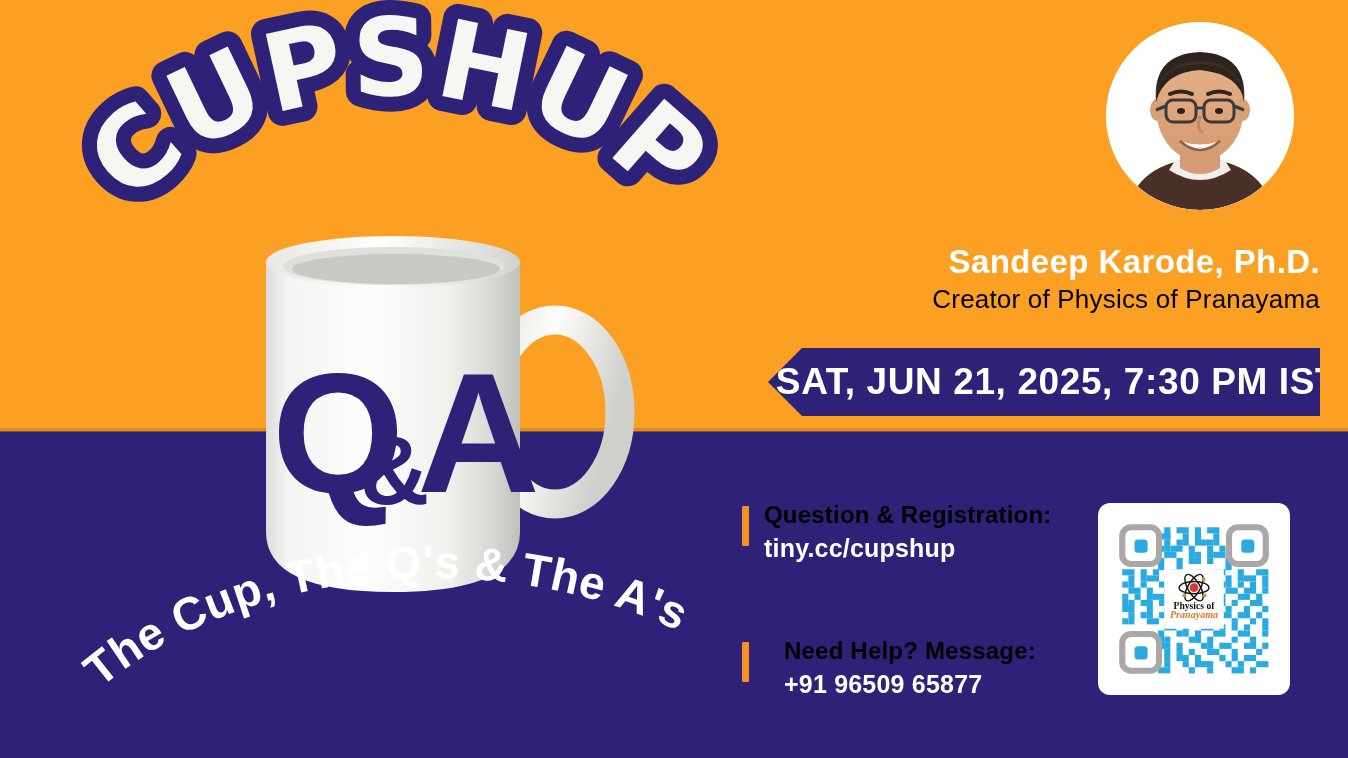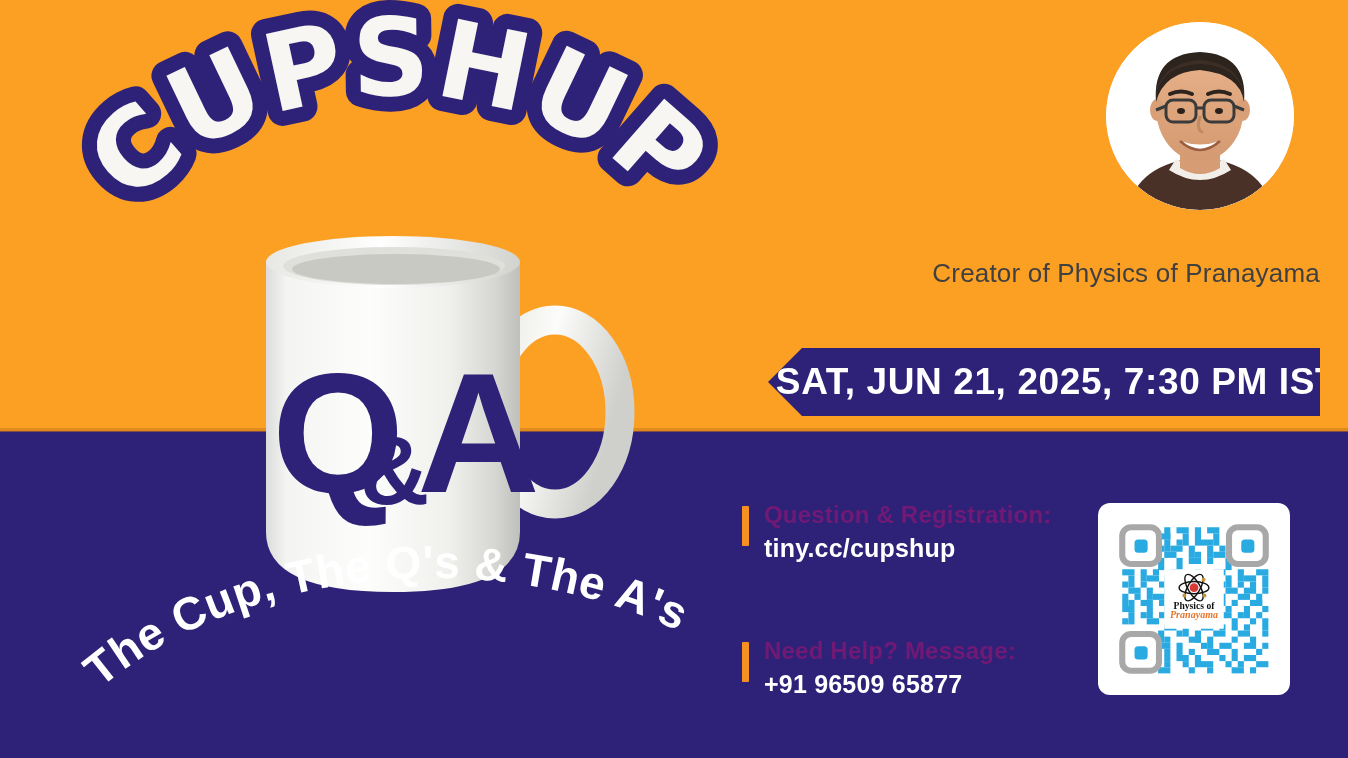--- a/index.html
+++ b/index.html
@@ -40,39 +40,39 @@
   
   .portrait{position:absolute;left:1106px;top:22px;width:188px;height:188px;
      border-radius:50%;overflow:hidden;background:#FFFFFF;}
   .portrait svg{width:100%;height:100%;display:block;}
 
   
   .speaker{position:absolute;left:700px;top:244px;width:620px;text-align:right;}
   .speaker-name{font-family:"Liberation Sans Narrow","Liberation Sans",sans-serif;
      font-weight:bold;font-size:33px;color:#FFFFFF;line-height:1.12;letter-spacing:.4px;}
   .speaker-role{font-family:"Liberation Sans Narrow","Liberation Sans",sans-serif;
-     font-weight:normal;font-size:26px;color:#404040;line-height:1.2;margin-top:14px;
+     font-weight:normal;font-size:26px;color:#000000;line-height:1.2;margin-top:3px;
      letter-spacing:.2px;}
 
   
   .date-banner{position:absolute;left:768px;top:348px;width:552px;height:68px;
      background:#2E2178;
      clip-path:polygon(34px 0, 552px 0, 552px 68px, 34px 68px, 0 34px);
      display:flex;align-items:center;justify-content:center;padding-left:26px;
      box-sizing:border-box;}
   .date-text{font-family:"Liberation Sans Narrow","Liberation Sans",sans-serif;
      font-weight:bold;font-size:37px;color:#FFFFFF;letter-spacing:.6px;white-space:nowrap;}
 
   
   .contact{position:absolute;left:742px;width:360px;}
   .c1{top:500px;}
-  .c2{top:636px;}
+  .c2{top:636px;padding-left:20px;}
   .bar{position:absolute;left:0;top:6px;width:7px;height:40px;background:#F79020;border-radius:1px;}
   .c-head{margin-left:22px;font-family:"Liberation Sans",sans-serif;font-weight:bold;
-     font-size:24px;color:#701a75;letter-spacing:.2px;line-height:1.25;}
+     font-size:24px;color:#000000;letter-spacing:.2px;line-height:1.25;}
   .c-sub{margin-left:22px;font-family:"Liberation Sans",sans-serif;font-weight:bold;
      font-size:25px;color:#FFFFFF;letter-spacing:.2px;line-height:1.3;margin-top:2px;}
 
   
   .qr{position:absolute;left:1098px;top:503px;width:192px;height:192px;
      background:#FFFFFF;border-radius:12px;padding:12px;box-sizing:border-box;text-align:center;}
   .qr svg{width:100%;height:100%;display:block;}
 </style>
 </head>
 <body>
@@ -196,20 +196,21 @@
 
         <path d="M 94,95 Q 90,107 96,110" stroke="#C08A63" stroke-width="3" fill="none" stroke-linecap="round"></path>
 
         <path d="M 74,119 Q 94,136 114,119 Q 94,126 74,119 Z" fill="#FFFFFF"></path>
         <path d="M 74,119 Q 94,137 114,119" stroke="#9A5F43" stroke-width="2.5" fill="none"></path>
       </g>
     </svg>
   </div>
 
   <div class="speaker">
+    <div class="speaker-name">Sandeep Karode, Ph.D.</div>
     <div class="speaker-role">Creator of Physics of Pranayama</div>
   </div>
 
   <div class="date-banner">
     <span class="date-text">SAT, JUN 21, 2025, 7:30 PM IST</span>
   </div>
 
   <div class="contact c1">
     <div class="bar"></div>
     <div class="c-head">Question &amp; Registration:</div>

